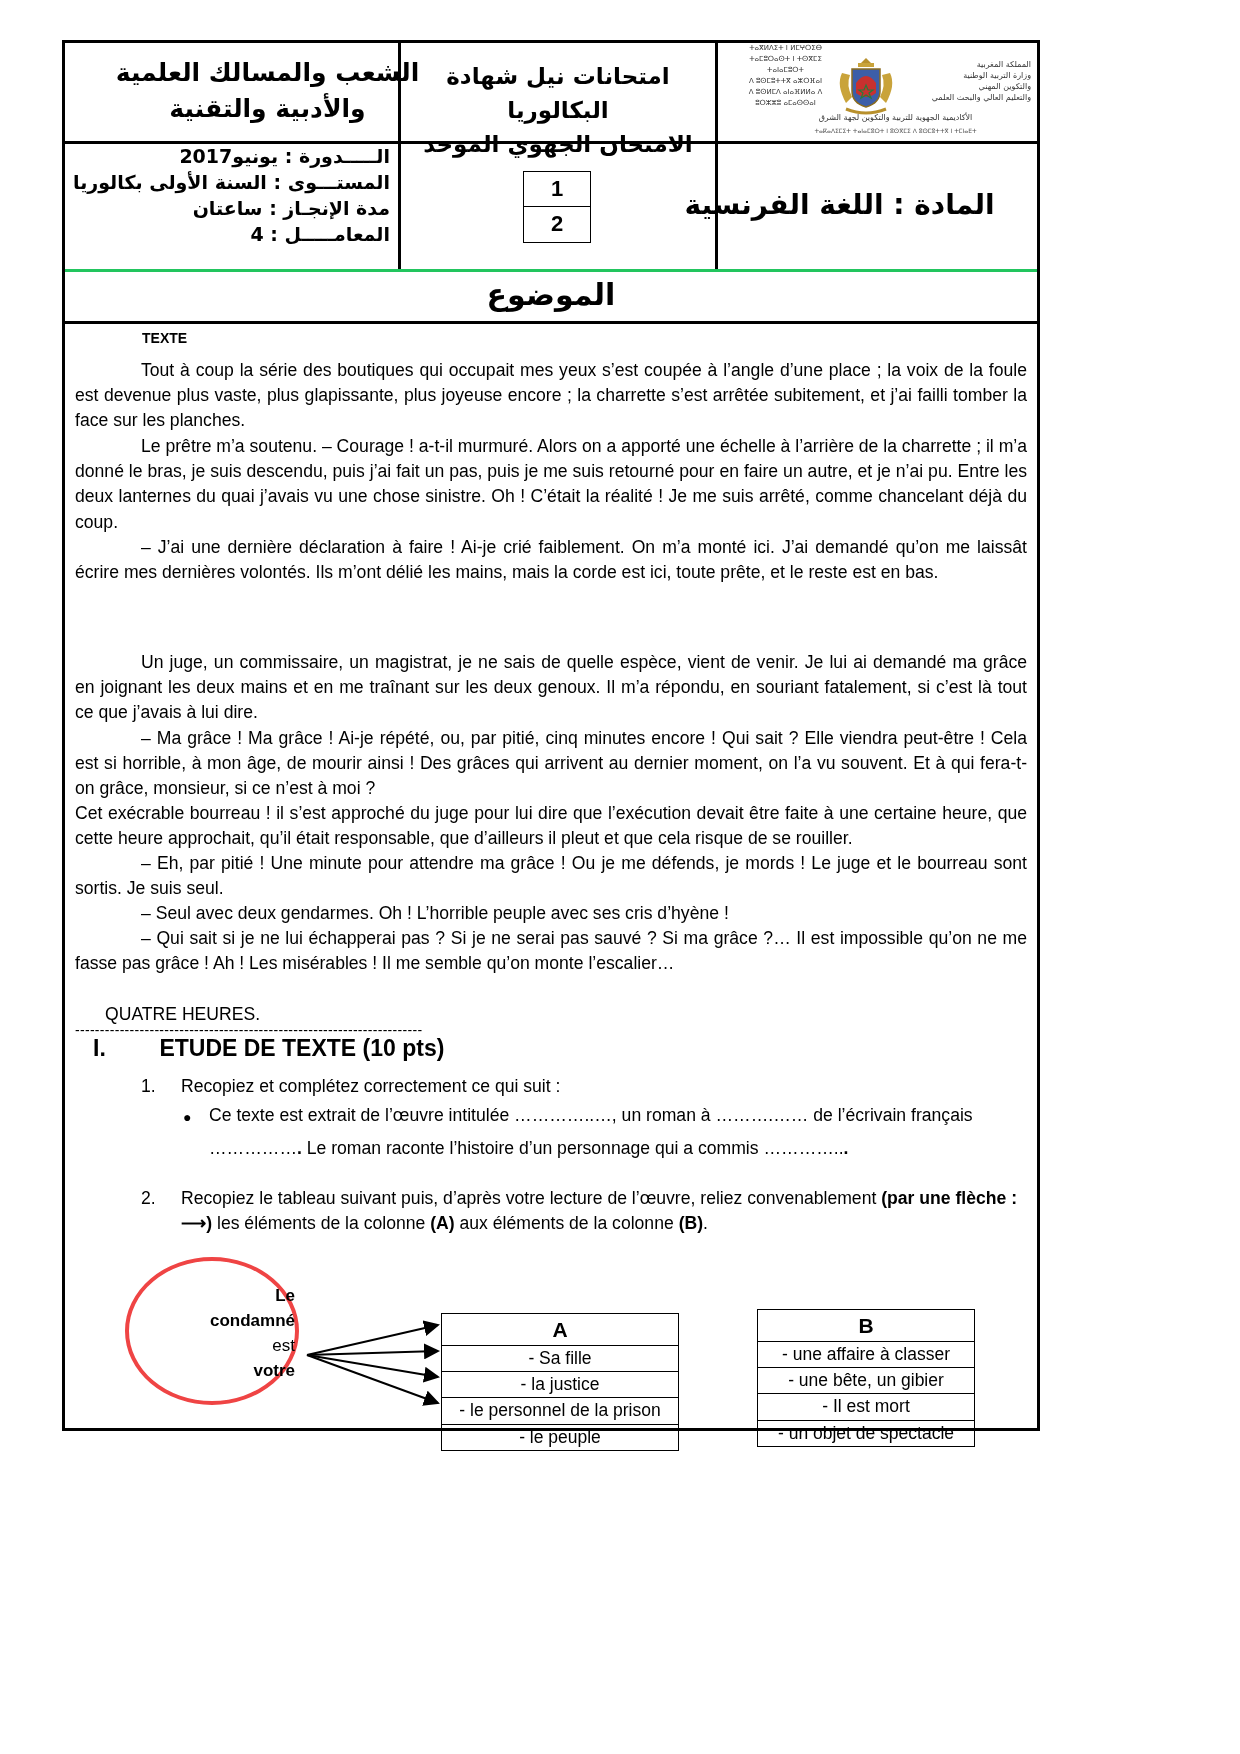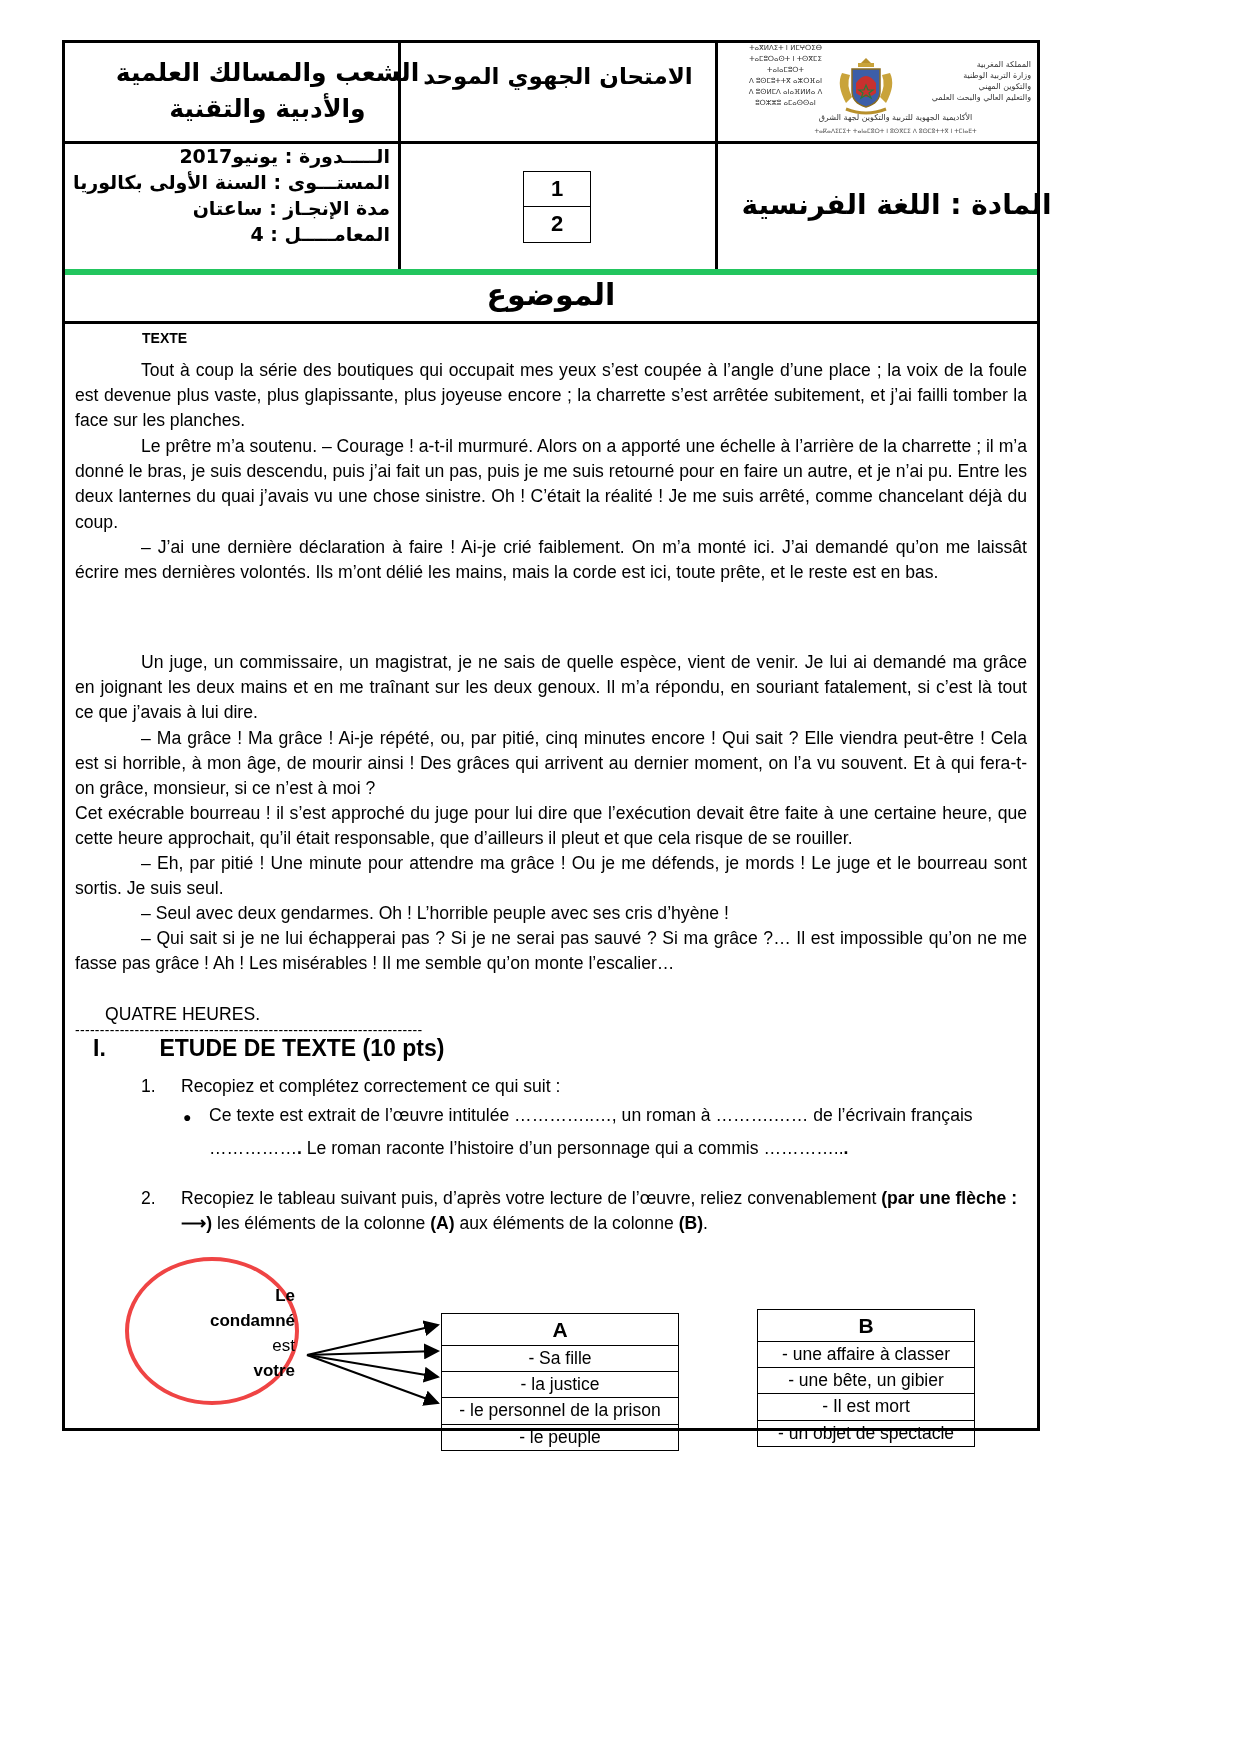--- a/index.html
+++ b/index.html
@@ -1,19 +1,19 @@
 <!DOCTYPE html>
 <html><head>
 <meta charset="utf-8">
 <style>
   html, body { margin: 0; padding: 0; background: #ffffff; }
   body { width: 1240px; height: 1754px; position: relative; font-family: "Liberation Sans", sans-serif; color: #000; overflow: hidden; }
   .frame { position: absolute; left: 62px; top: 40px; width: 978px; height: 1391px; border: 3px solid #000; box-sizing: border-box; }
   .hdr-row1 { position: absolute; left: 0; top: 0; width: 972px; height: 98px; border-bottom: 3px solid #000; }
-  .hdr-row2 { position: absolute; left: 0; top: 98px; width: 972px; height: 128px; border-bottom: 6px solid #22c55e; }
+  .hdr-row2 { position: absolute; left: 0; top: 98px; width: 972px; height: 128px; border-bottom: 3px solid #22c55e; }
   .hdr-row3 { position: absolute; left: 0; top: 226px; width: 972px; height: 52px; border-bottom: 3px solid #000; }
   .vline { position: absolute; top: 0; width: 3px; background: #000; }
   .cell { position: absolute; top: 0; box-sizing: border-box; }
   .ar { direction: rtl; font-family: "DejaVu Sans", sans-serif; font-weight: bold; }
   .ar-title { font-size: 25px; text-align: center; line-height: 36px; }
   .ar-info { font-size: 19px; line-height: 26px; text-align: right; padding-right: 8px; }
   .ar-subject { font-size: 28px; text-align: center; line-height: 128px; }
   .ar-theme { font-size: 30px; text-align: center; line-height: 52px; }
   .pagebox { position: absolute; left: 458px; top: 30px; width: 66px; height: 70px; border: 1.5px solid #000; }
   .pagebox div { height: 34px; line-height: 34px; text-align: center; font-weight: bold; font-size: 22px; font-family: "Liberation Sans", sans-serif; }
@@ -52,20 +52,21 @@
 
 <div class="frame">
 
   <div class="hdr-row1">
     <div class="cell ar ar-title" style="left:0;width:333px;height:98px;padding-top:12px;margin-left:36px;">
       <div>الشعب والمسالك العلمية</div>
       <div>والأدبية والتقنية</div>
     </div>
     <div class="vline" style="left:333px;height:98px;"></div>
     <div class="cell ar ar-title" style="left:336px;width:314px;height:98px;padding-top:16px;font-size:23px;line-height:34px;">
+      <div>امتحانات نيل شهادة البكالوريا</div>
       <div>الامتحان الجهوي الموحد</div>
     </div>
     <div class="vline" style="left:650px;height:98px;"></div>
     <div class="cell" style="left:653px;width:319px;height:98px;">
       <div class="logo">
         <div class="tif">
           <div>ⵜⴰⴳⵍⴷⵉⵜ ⵏ ⵍⵎⵖⵔⵉⴱ</div>
           <div>ⵜⴰⵎⵓⵔⴰⵙⵜ ⵏ ⵜⵙⴳⵎⵉ ⵜⴰⵏⴰⵎⵓⵔⵜ</div>
           <div>ⴷ ⵓⵙⵎⵓⵜⵜⴳ ⴰⵣⵔⴼⴰⵏ</div>
           <div>ⴷ ⵓⵙⵍⵎⴷ ⴰⵏⴰⴼⵍⵍⴰ ⴷ ⵓⵔⵣⵣⵓ ⴰⵎⴰⵙⵙⴰⵏ</div>
@@ -98,21 +99,21 @@
       <div>المستـــوى : السنة الأولى بكالوريا</div>
       <div>مدة الإنجـاز : ساعتان</div>
       <div>المعامـــــل : 4</div>
     </div>
     <div class="vline" style="left:333px;height:128px;"></div>
     <div class="pagebox">
       <div>1</div>
       <div>2</div>
     </div>
     <div class="vline" style="left:650px;height:128px;"></div>
-    <div class="cell ar ar-subject" style="left:672px;width:319px;height:120px;">المادة : اللغة الفرنسية</div>
+    <div class="cell ar ar-subject" style="left:615px;width:319px;height:120px;">المادة : اللغة الفرنسية</div>
   </div>
 
   <div class="hdr-row3">
     <div class="ar ar-theme">الموضوع</div>
   </div>
 
   <div class="body">
     <div class="texte-title">TEXTE</div>
 
     <div class="p indent" style="top:34px;">Tout à coup la série des boutiques qui occupait mes yeux s’est coupée à l’angle d’une place ; la voix de la foule est devenue plus vaste, plus glapissante, plus joyeuse encore ; la charrette s’est arrêtée subitement, et j’ai failli tomber la face sur les planches.</div>

